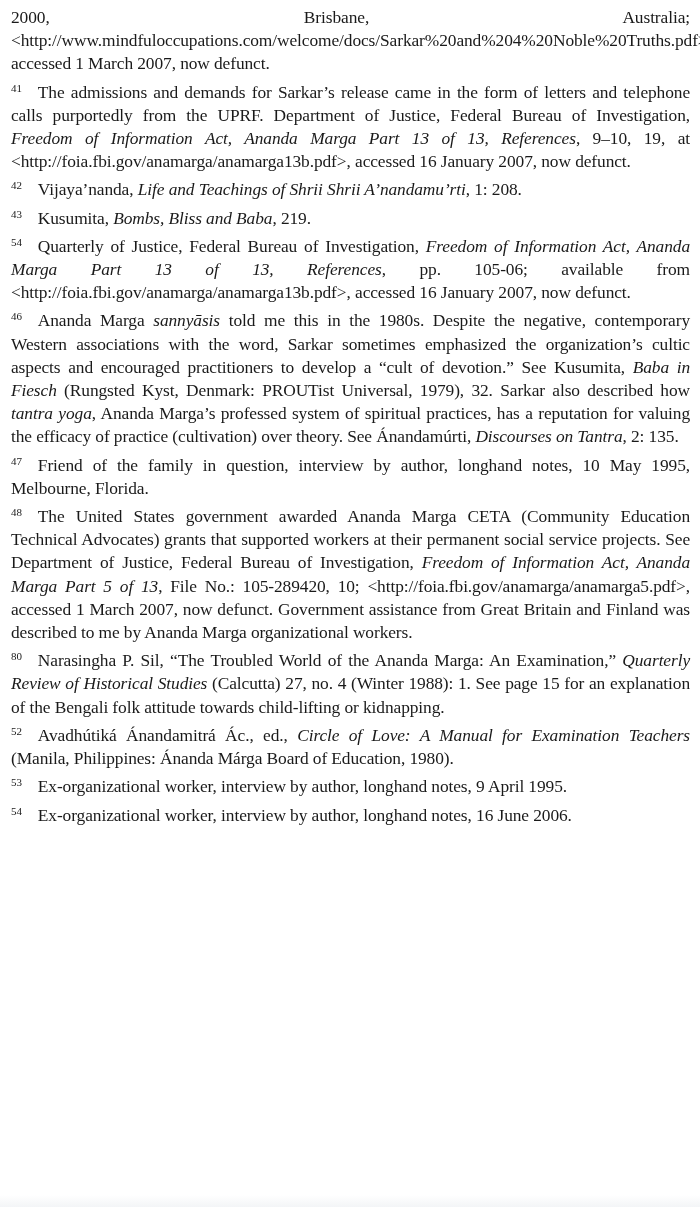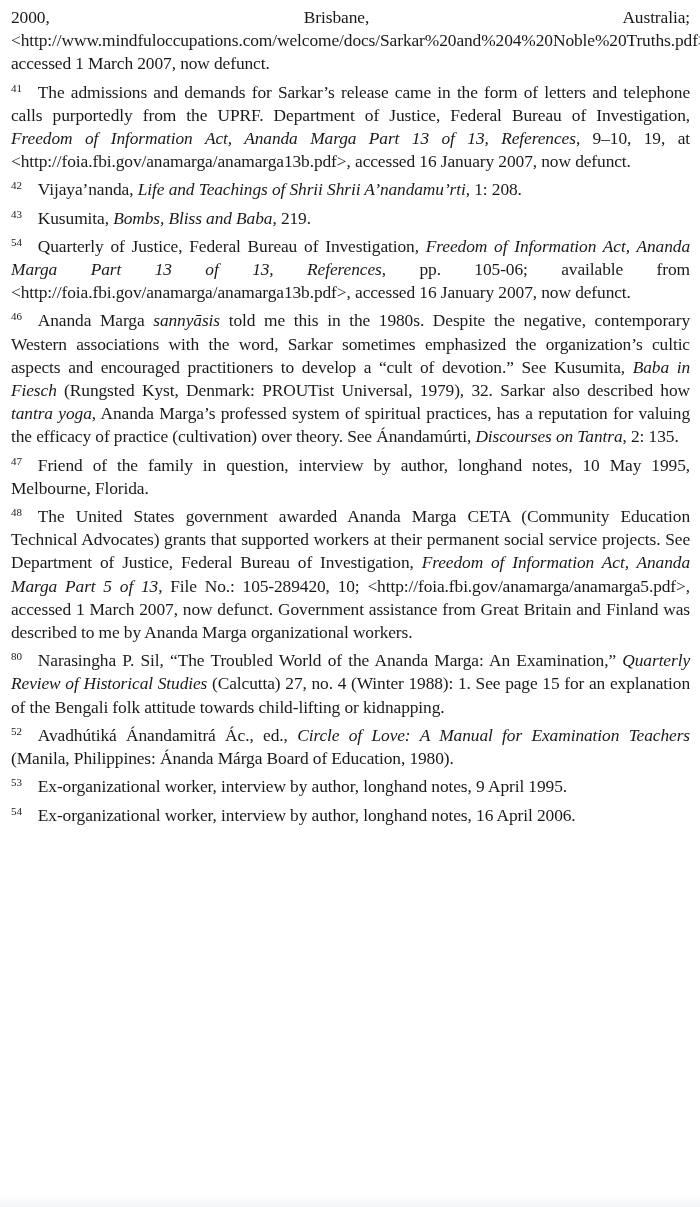--- a/index.html
+++ b/index.html
@@ -40,15 +40,15 @@
       <p class="note"><span class="num">41</span><span>The admissions and demands for Sarkar’s release came in the form of letters and telephone calls purportedly from the UPRF. Department of Justice, Federal Bureau of Investigation, </span><i>Freedom of Information Act, Ananda Marga Part 13 of 13, References</i><span>, 9–10, 19, at &lt;http://foia.fbi.gov/anamarga/anamarga13b.pdf&gt;, accessed 16 January 2007, now defunct.</span></p>
       <p class="note"><span class="num">42</span><span>Vijaya’nanda, </span><i>Life and Teachings of Shrii Shrii A’nandamu’rti</i><span>, 1: 208.</span></p>
       <p class="note"><span class="num">43</span><span>Kusumita, </span><i>Bombs, Bliss and Baba</i><span>, 219.</span></p>
       <p class="note"><span class="num">54</span><span>Quarterly of Justice, Federal Bureau of Investigation, </span><i>Freedom of Information Act, Ananda Marga Part 13 of 13, References</i><span>, pp. 105-06; available from &lt;http://foia.fbi.gov/anamarga/anamarga13b.pdf&gt;, accessed 16 January 2007, now defunct.</span></p>
       <p class="note"><span class="num">46</span><span>Ananda Marga </span><i>sannyāsis</i><span> told me this in the 1980s. Despite the negative, contemporary Western associations with the word, Sarkar sometimes emphasized the organization’s cultic aspects and encouraged practitioners to develop a “cult of devotion.” See Kusumita, </span><i>Baba in Fiesch</i><span> (Rungsted Kyst, Denmark: PROUTist Universal, 1979), 32. Sarkar also described how </span><i>tantra yoga</i><span>, Ananda Marga’s professed system of spiritual practices, has a reputation for valuing the efficacy of practice (cultivation) over theory. See Ánandamúrti, </span><i>Discourses on Tantra</i><span>, 2: 135.</span></p>
       <p class="note"><span class="num">47</span><span>Friend of the family in question, interview by author, longhand notes, 10 May 1995, Melbourne, Florida.</span></p>
       <p class="note"><span class="num">48</span><span>The United States government awarded Ananda Marga CETA (Community Education Technical Advocates) grants that supported workers at their permanent social service projects. See Department of Justice, Federal Bureau of Investigation, </span><i>Freedom of Information Act, Ananda Marga Part 5 of 13</i><span>, File No.: 105-289420, 10; &lt;http://foia.fbi.gov/anamarga/anamarga5.pdf&gt;, accessed 1 March 2007, now defunct. Government assistance from Great Britain and Finland was described to me by Ananda Marga organizational workers.</span></p>
       <p class="note"><span class="num">80</span><span>Narasingha P. Sil, “The Troubled World of the Ananda Marga: An Examination,” </span><i>Quarterly Review of Historical Studies</i><span> (Calcutta) 27, no. 4 (Winter 1988): 1. See page 15 for an explanation of the Bengali folk attitude towards child-lifting or kidnapping.</span></p>
       <p class="note"><span class="num">52</span><span>Avadhútiká Ánandamitrá Ác., ed., </span><i>Circle of Love: A Manual for Examination Teachers</i><span> (Manila, Philippines: Ánanda Márga Board of Education, 1980).</span></p>
       <p class="note"><span class="num">53</span><span>Ex-organizational worker, interview by author, longhand notes, 9 April 1995.</span></p>
-      <p class="note"><span class="num">54</span><span>Ex-organizational worker, interview by author, longhand notes, 16 April 2006.</span></p>
+      <p class="note"><span class="num">54</span><span>Ex-organizational worker, interview by author, longhand notes, 16 June 2006.</span></p>
     </div>
 </div>
 
 </body></html>

